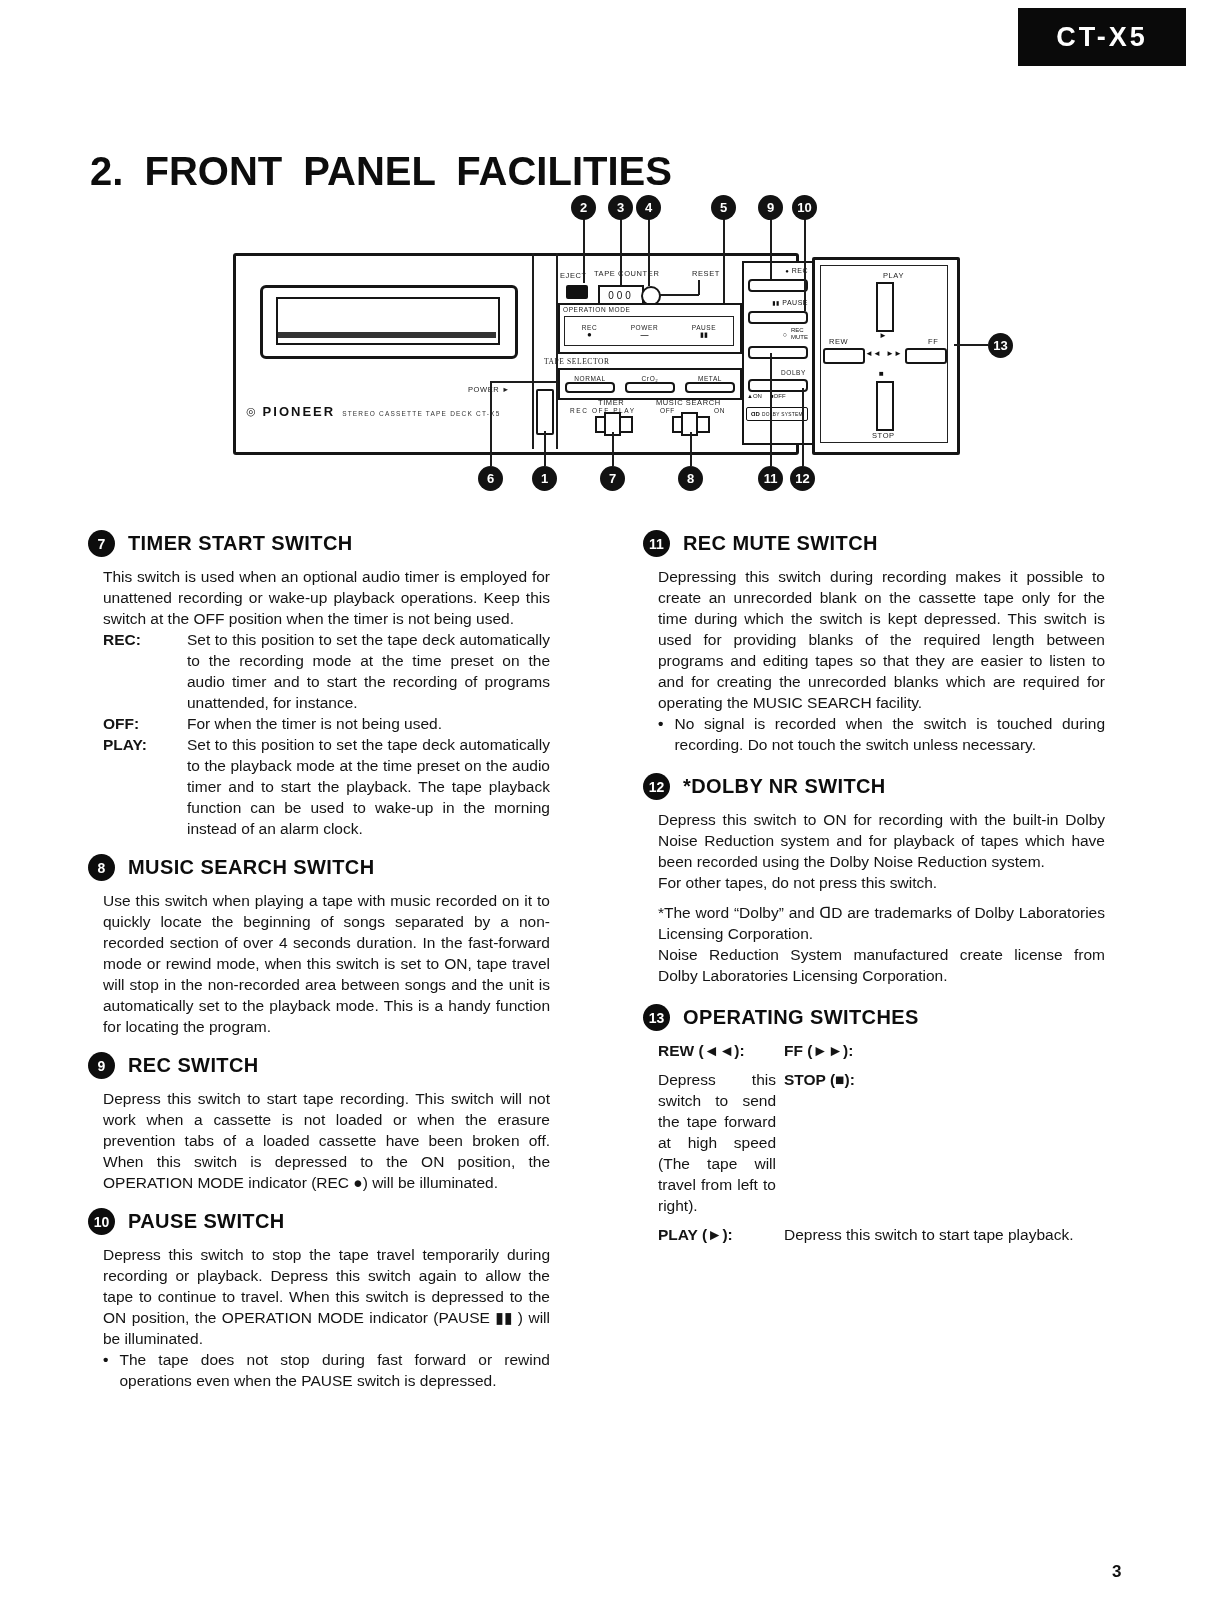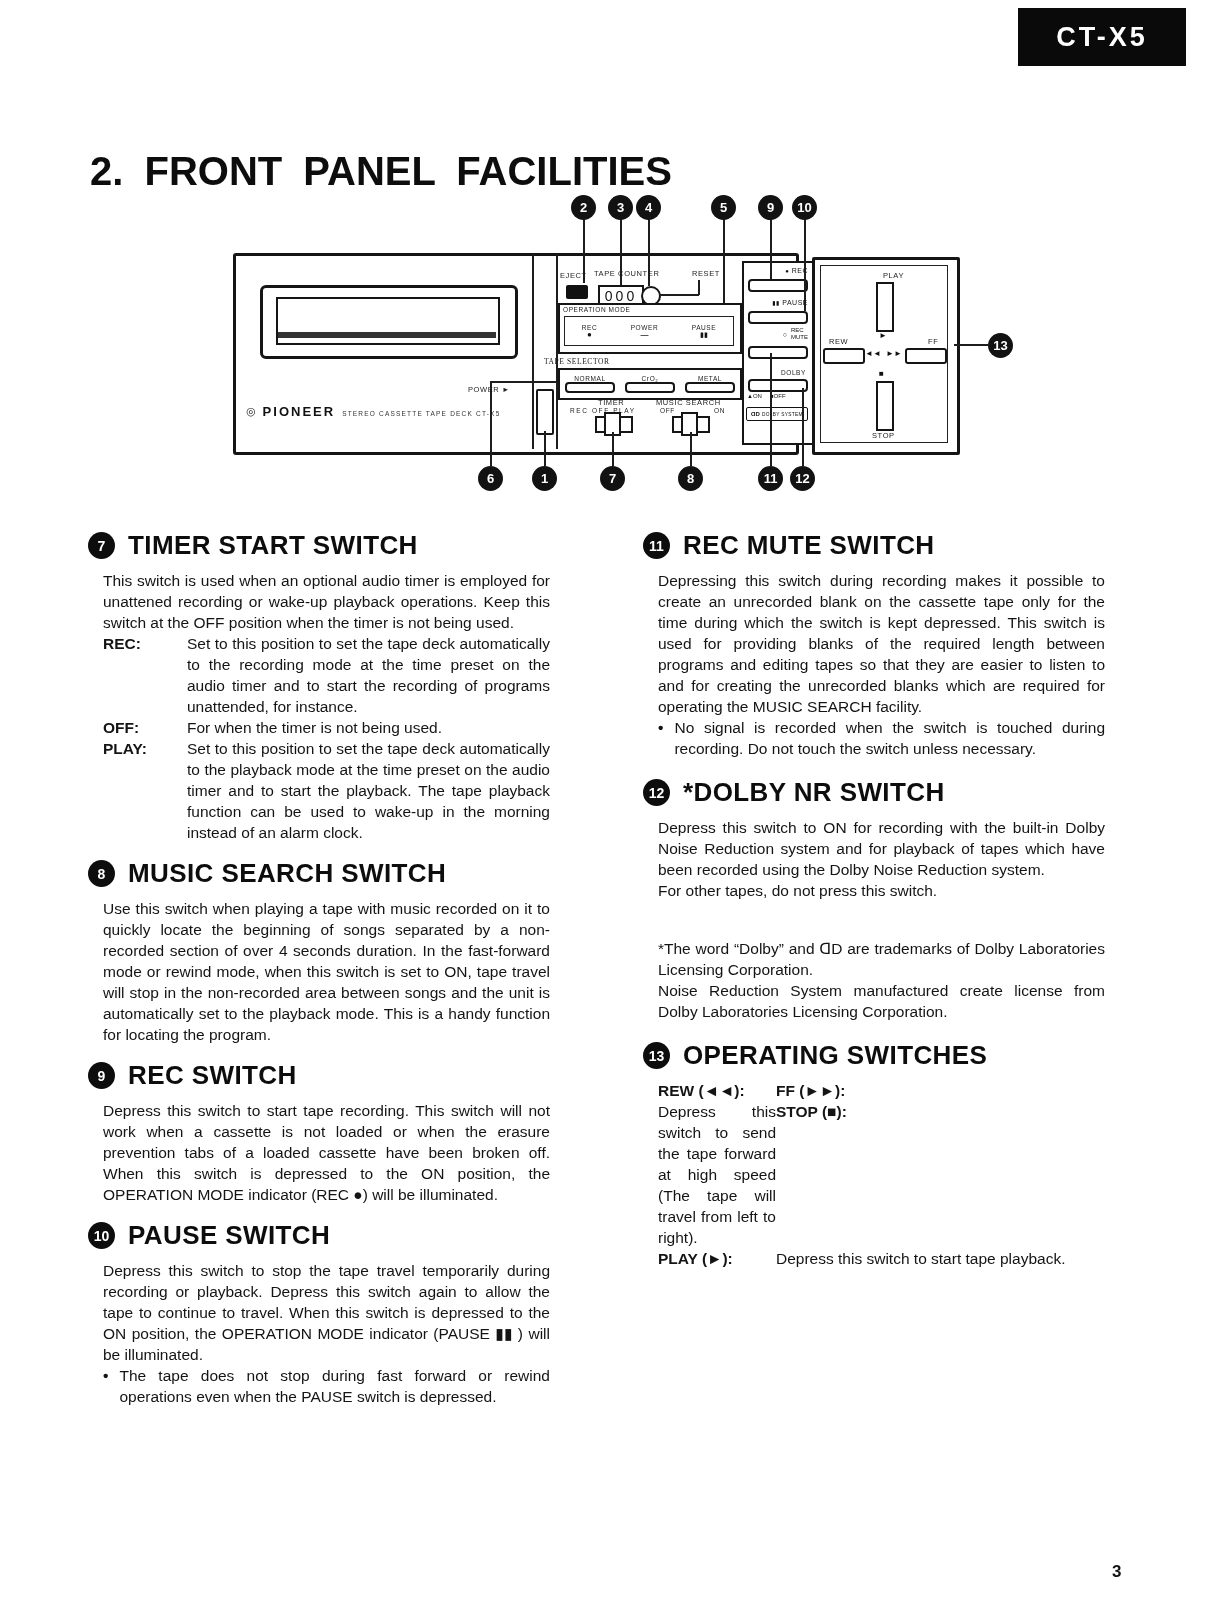--- a/index.html
+++ b/index.html
@@ -37,30 +37,30 @@
   
   .col{position:absolute;top:530px;width:462px;}
   #col-left{left:88px;}
   #col-right{left:643px;}
   .sec{margin-bottom:15px;}
   .sec-head{display:flex;align-items:center;gap:13px;margin-bottom:9px;}
   .badge-num{
     flex:0 0 auto;width:27px;height:27px;border-radius:50%;background:#0d0d0d;color:#fff;
     font-size:14px;font-weight:bold;display:flex;align-items:center;justify-content:center;
   }
-  .sec-title{font-size:26px;font-weight:bold;letter-spacing:0.4px;color:#0d0d0d;}
+  .sec-title{font-size:20px;font-weight:bold;letter-spacing:0.4px;color:#0d0d0d;}
   .sec-body{padding-left:15px;font-size:15.5px;line-height:21px;text-align:justify;color:#141414;}
   .para{margin:0;}
   .defs{display:grid;grid-template-columns:84px 1fr;row-gap:0;}
-  .defs.wide{grid-template-columns:118px 1fr;}
+  .defs.wide{grid-template-columns:118px 1fr;gap:8px;}
   .defs .term{font-weight:bold;text-align:left;}
   .defs .def{text-align:justify;}
   .bullet{display:flex;gap:11px;margin-top:0;}
   .bullet .marker{flex:0 0 auto;font-weight:bold;}
-  .notes{margin-top:37px;}
+  .notes{margin-top:9px;}
 </style>
 </head>
 <body>
 
 <div class="model-badge">CT-X5</div>
 <h1 class="page-title">2. FRONT PANEL FACILITIES</h1>
 
 <div id="diagram">
 
   <div class="box3" style="left:233px;top:68px;width:560px;height:196px;border-radius:3px;"></div>
@@ -79,21 +79,21 @@
   <div class="line" style="left:556px;top:68px;width:2px;height:196px;"></div>
   <div class="dlabel" style="left:468px;top:200px;">
     <span>POWER</span> <span>►</span>
   </div>
   <div class="box2" style="left:536px;top:204px;width:14px;height:42px;border-radius:2px;"></div>
 
   <div class="dlabel" style="left:560px;top:86px;">EJECT</div>
   <div class="dlabel" style="left:594px;top:84px;">TAPE COUNTER</div>
   <div class="dlabel" style="left:692px;top:84px;">RESET</div>
   <div style="position:absolute;left:566px;top:100px;width:22px;height:14px;background:#111;border-radius:2px;"></div>
-  <div class="box2" style="left:598px;top:100px;width:42px;height:17px;display:flex;align-items:center;justify-content:center;font-size:14px;letter-spacing:3px;">000</div>
+  <div class="box2" style="left:598px;top:100px;width:42px;height:17px;display:flex;align-items:center;justify-content:center;font-size:10px;letter-spacing:3px;">000</div>
   <div class="box2" style="left:641px;top:101px;width:16px;height:16px;border-radius:50%;"></div>
   <div class="line" style="left:659px;top:109px;width:40px;height:1.5px;"></div>
   <div class="line" style="left:698px;top:95px;width:1.5px;height:15px;"></div>
 
   <div class="box2" style="left:558px;top:118px;width:180px;height:47px;"></div>
   <div class="dlabel-sm" style="left:563px;top:121px;">OPERATION MODE</div>
   <div style="position:absolute;left:564px;top:131px;width:168px;height:28px;border:1.5px solid #222;display:flex;justify-content:space-around;align-items:center;">
     <div style="text-align:center;">
       <div class="dlabel-sm" style="position:static;">REC</div>
       <div style="font-size:8px;line-height:8px;">●</div>

